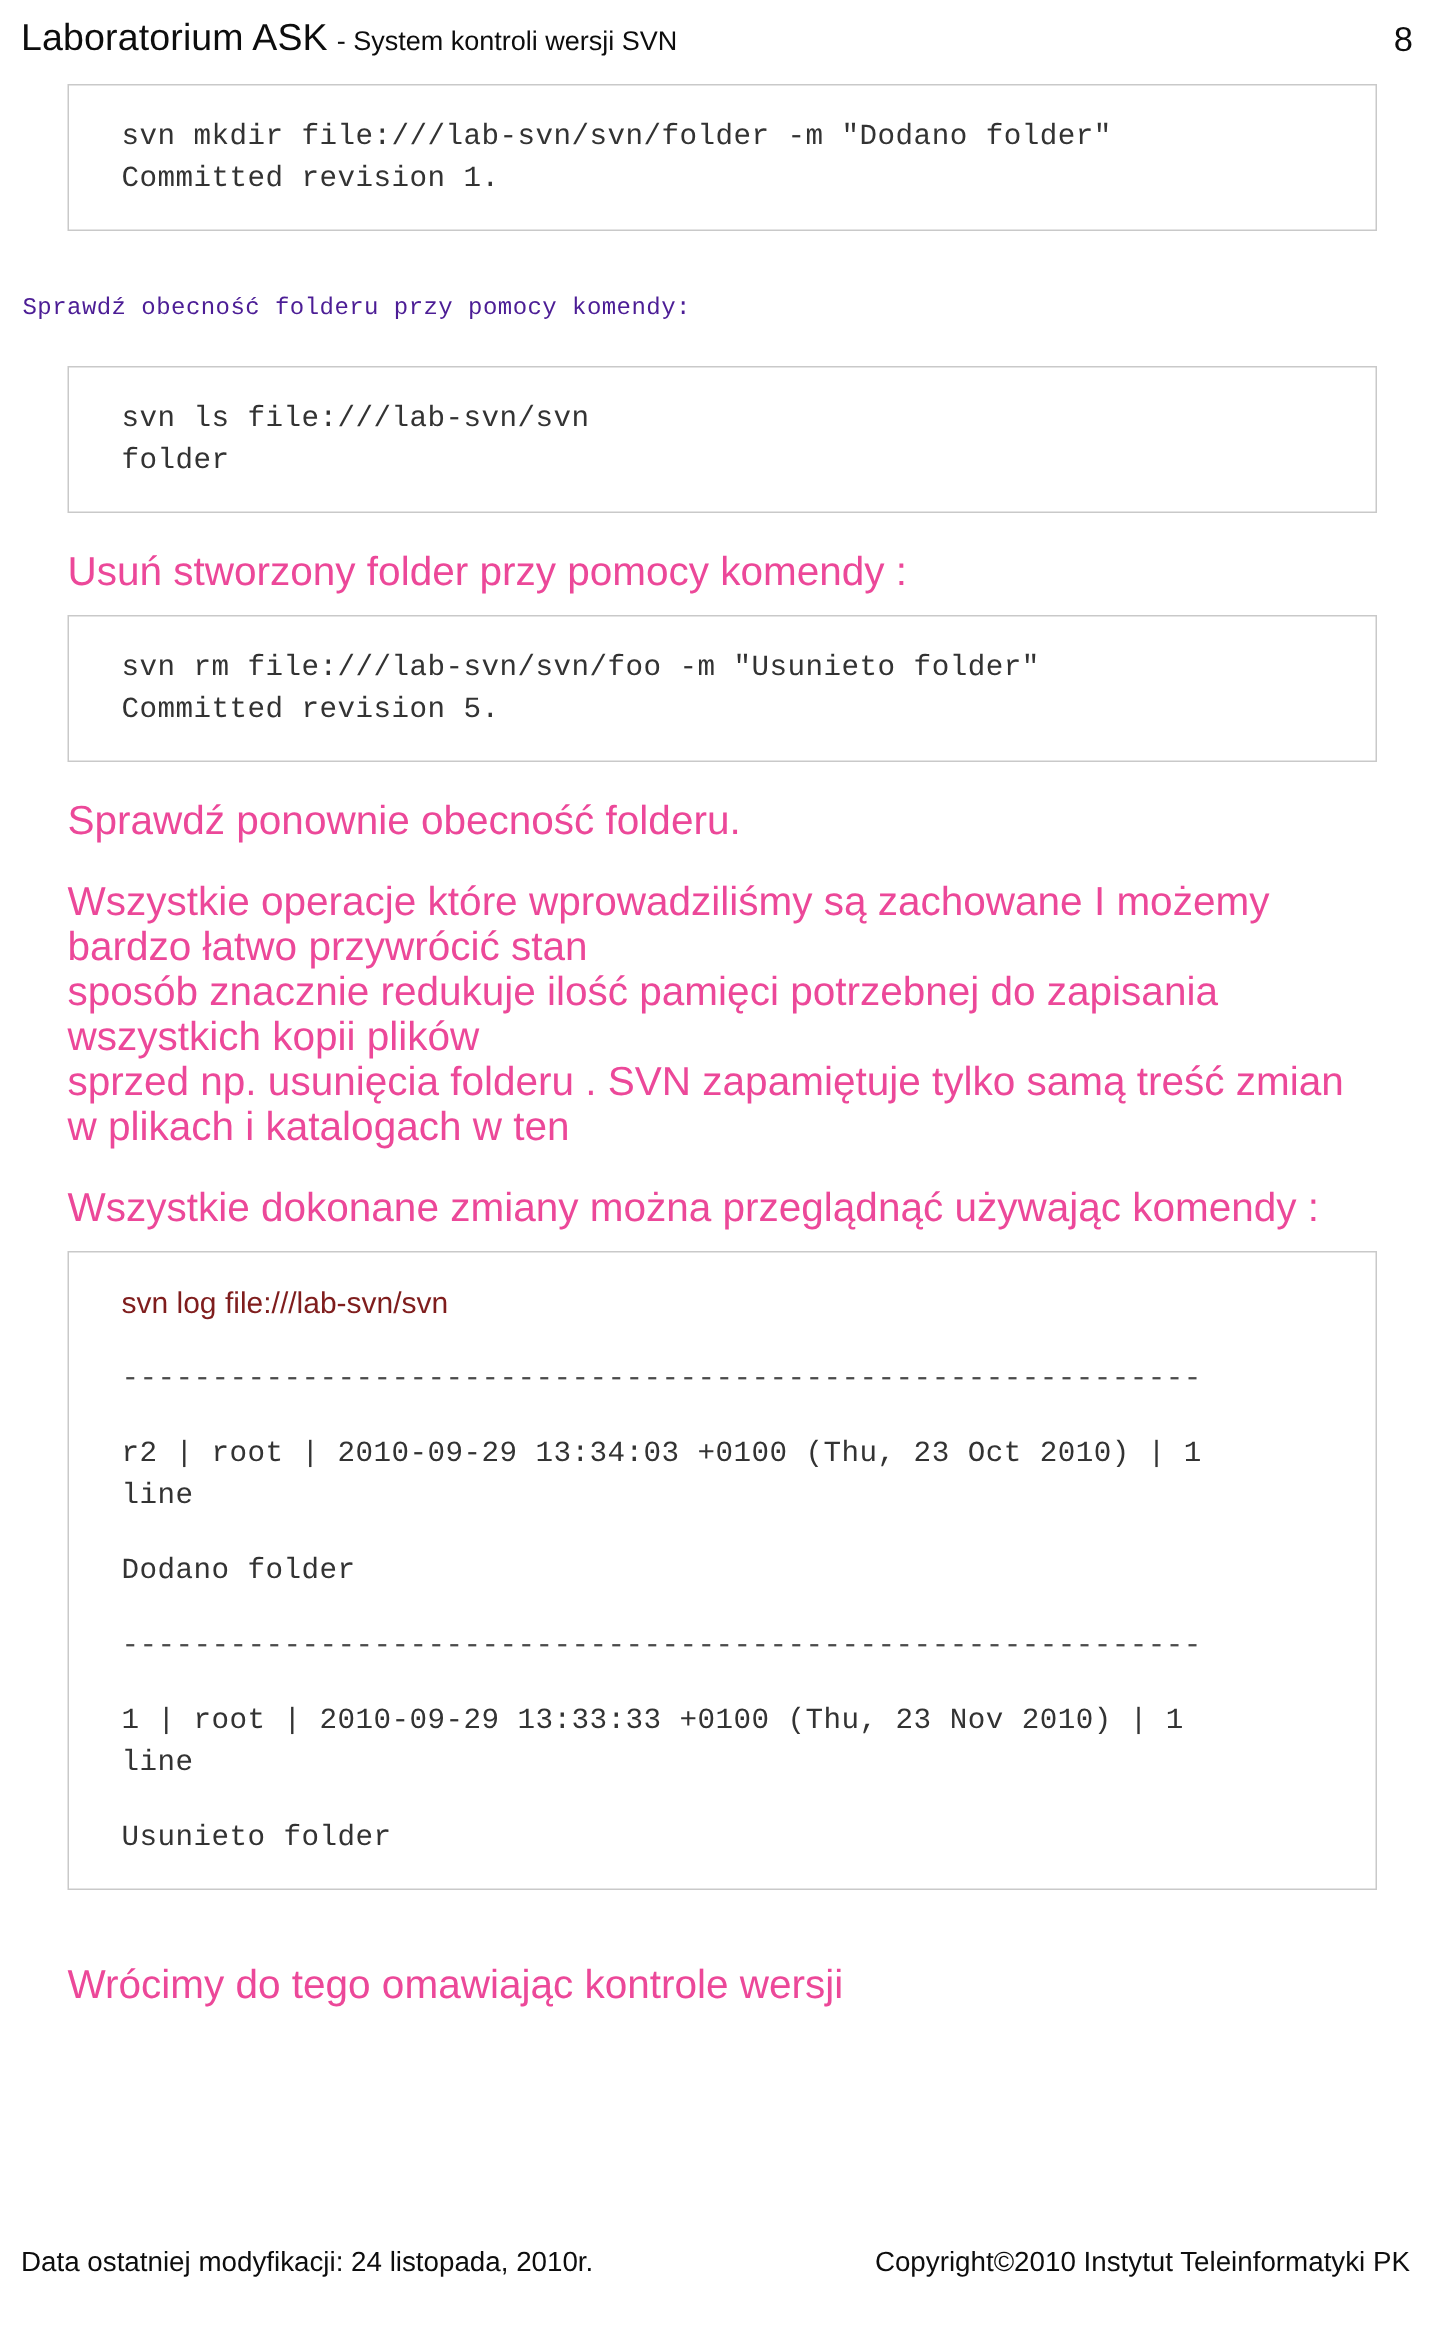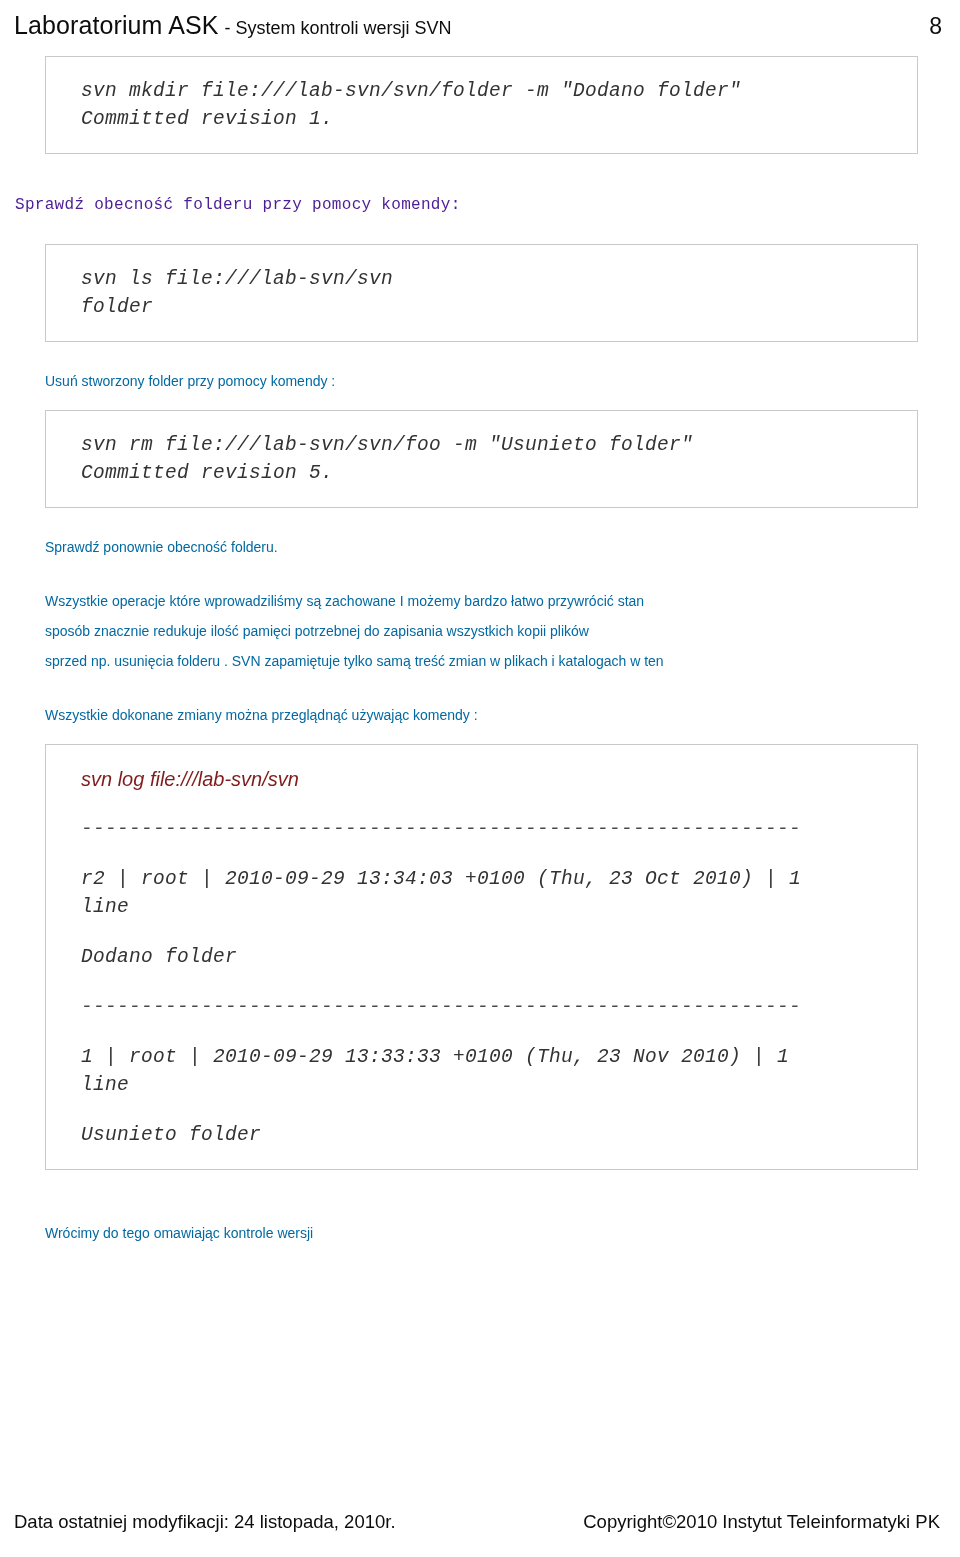--- a/index.html
+++ b/index.html
@@ -58,21 +58,20 @@
     width: 960px;
   }
 
   
   .codebox {
     box-sizing: border-box;
     border: 1px solid #c9c9c9;
     background: #ffffff;
     margin: 0 42px 0 45px;
     padding: 20px 0 20px 0;
-    font-style: italic;
   }
   .codebox .code-line {
     font-family: "Liberation Mono", "DejaVu Sans Mono", monospace;
     font-size: 19.5px;
     line-height: 28px;
     color: #333333;
     white-space: pre;
     padding-left: 35px;
     letter-spacing: 0.3px;
   }
@@ -86,23 +85,23 @@
     color: #4a4a4a;
     overflow: hidden;
   }
   .codebox .spacer {
     height: 22px;
   }
 
   
   .para {
     margin: 0 42px 0 45px;
-    font-size: 14px;
+    font-size: 27px;
     line-height: 30px;
-    color: #0369a1;
+    color: #ec4899;
     font-stretch: condensed;
   }
   .para.mono {
     font-family: "Liberation Mono", "DejaVu Sans Mono", monospace;
     font-size: 16px;
     color: #4c1d95;
     letter-spacing: 0.3px;
     margin-left: 15px;
   }
 
@@ -112,21 +111,20 @@
   .gap-xl { height: 48px; }
 
   
   .page-footer {
     position: absolute;
     left: 0;
     bottom: 0;
     width: 960px;
     height: 60px;
     display: flex;
-    align-items: center;
     box-sizing: border-box;
     padding: 0 14px 10px 14px;
     font-size: 18.5px;
     color: #0d0d0d;
   }
   .footer-left { flex: 0 0 auto; }
   .footer-spacer { flex: 1 1 auto; }
   .footer-right { flex: 0 0 auto; padding-right: 6px; }
 </style>
 </head>

